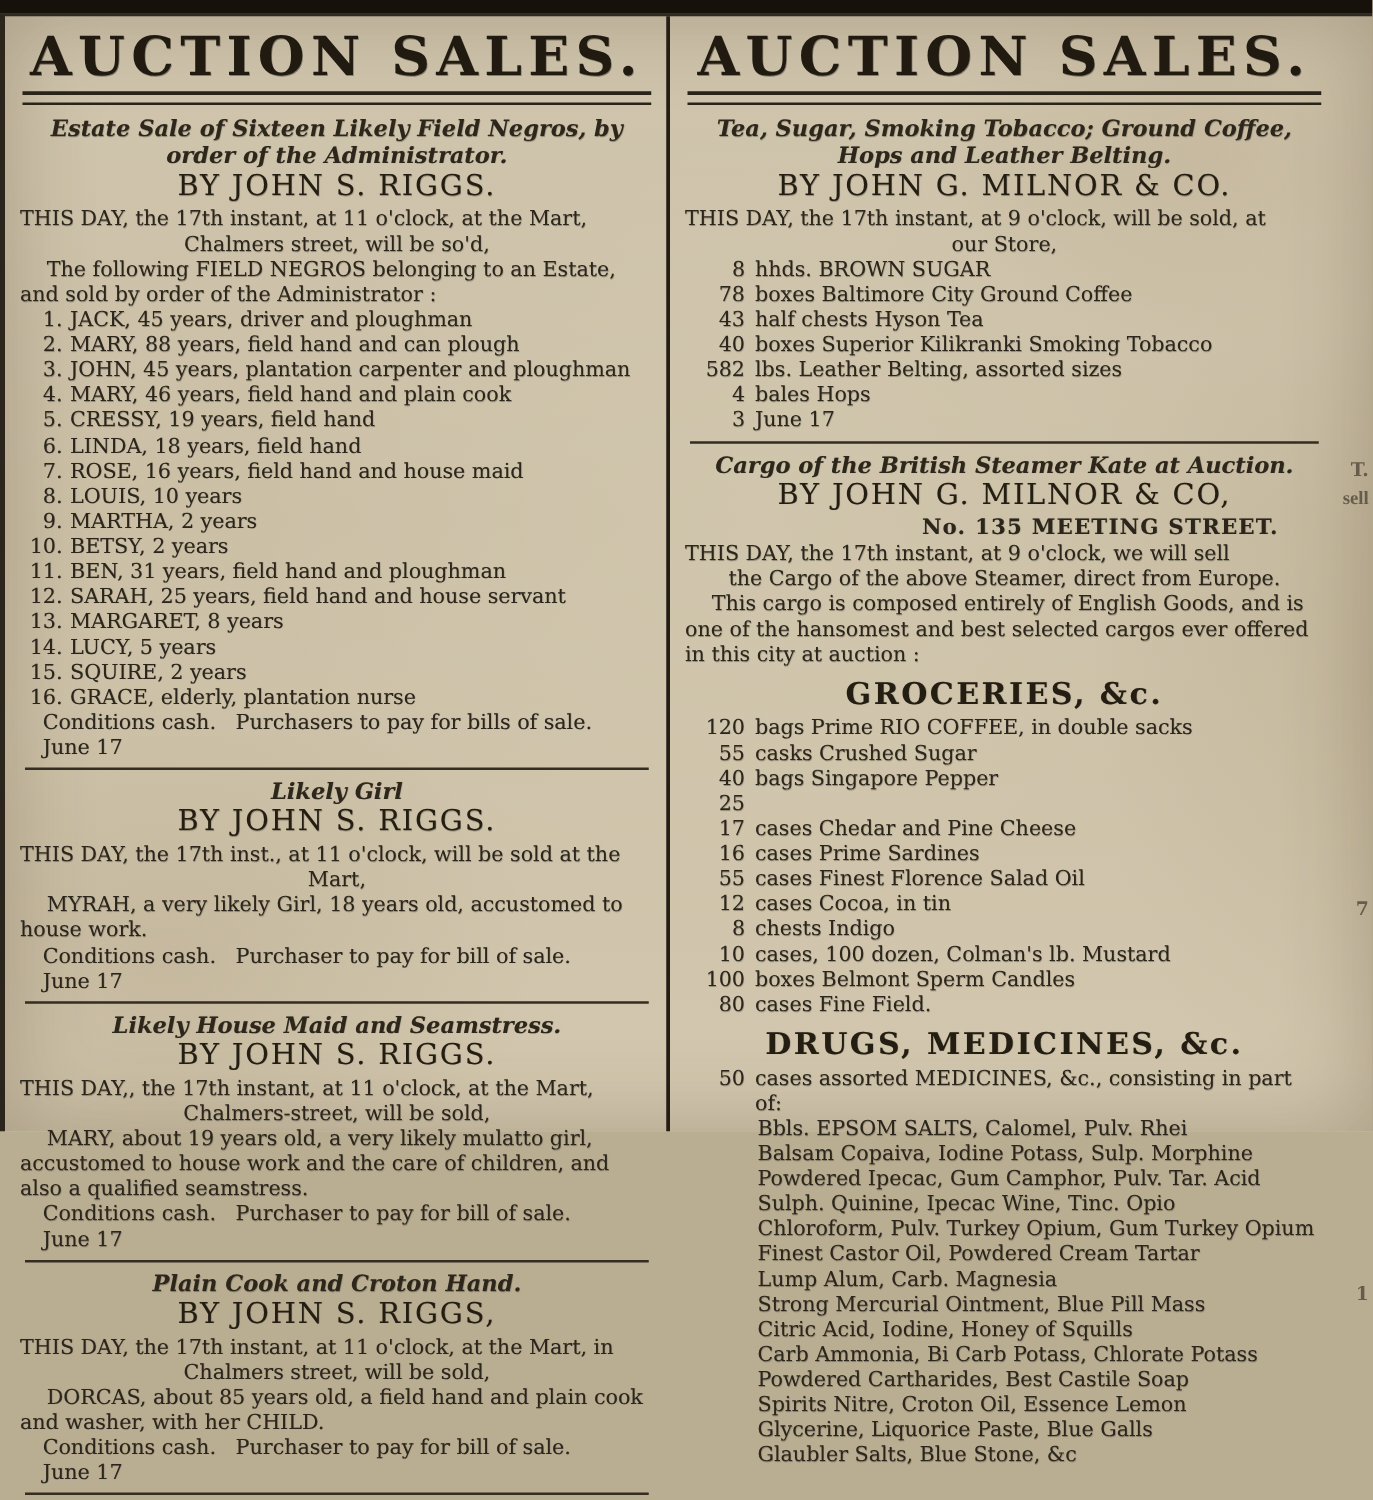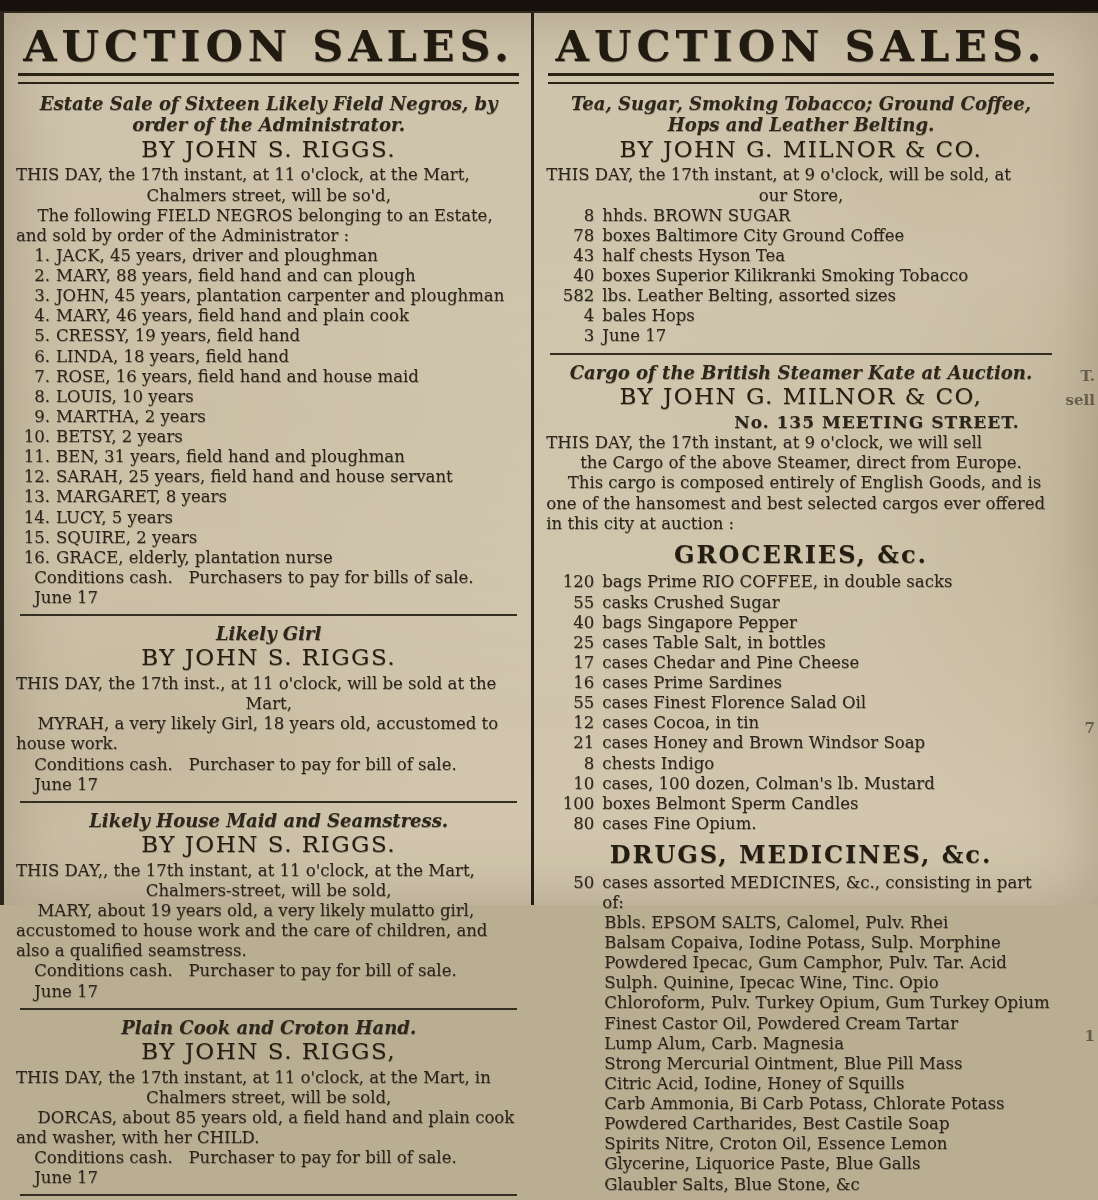--- a/index.html
+++ b/index.html
@@ -25,21 +25,21 @@
     box-sizing:border-box;padding:4px 10px 0 12px;
     font-size:16.5px;line-height:1.22;color:#2b251c;
     text-shadow:0.4px 0.5px 0.6px rgba(35,28,18,0.35);
   }
   .col.left{width:529px;}
   .col.right{width:533px;}
   .divider{width:3px;background:#241e15;flex:none;}
   .sliver{flex:1;text-align:right;padding:2px 3px 0 0;font-weight:bold;color:#3730255;color:#4a4234;font-size:15px;}
   .sliver .frag{opacity:0.75;}
   .sliver .frag:nth-child(1){margin-top:352px;}
-  .sliver .frag:nth-child(2){margin-top:6px;}
+  .sliver .frag:nth-child(2){margin-top:6px;font-family:Liberation Serif, serif;}
   .sliver .frag:nth-child(3){margin-top:310px;}
   .sliver .frag:nth-child(4){margin-top:290px;}
 
   .masthead{
     font-weight:bold;font-size:43px;line-height:1.12;letter-spacing:5px;
     text-align:center;color:#201a10;margin:5px 0 3px;white-space:nowrap;
     text-shadow:0.6px 0.8px 0.5px rgba(30,24,14,0.4);
   }
   .double-rule{border-top:3px solid #2a2418;border-bottom:2px solid #2a2418;height:6px;margin:1px 2px 9px;}
   .rule{border-top:2px solid #342d21;margin:6px 4px 7px;}
@@ -268,57 +268,52 @@
           <div class="grow">
             <span class="q">55</span>
             <span class="t">casks Crushed Sugar</span>
           </div>
           <div class="grow">
             <span class="q">40</span>
             <span class="t">bags Singapore Pepper</span>
           </div>
           <div class="grow">
             <span class="q">25</span>
-            <span class="t">cases Table Salt, in bottles</span>
           </div>
           <div class="grow">
             <span class="q">17</span>
             <span class="t">cases Chedar and Pine Cheese</span>
           </div>
           <div class="grow">
             <span class="q">16</span>
             <span class="t">cases Prime Sardines</span>
           </div>
           <div class="grow">
             <span class="q">55</span>
             <span class="t">cases Finest Florence Salad Oil</span>
           </div>
           <div class="grow">
             <span class="q">12</span>
             <span class="t">cases Cocoa, in tin</span>
           </div>
           <div class="grow">
-            <span class="q">21</span>
-            <span class="t">cases Honey and Brown Windsor Soap</span>
-          </div>
-          <div class="grow">
             <span class="q">8</span>
             <span class="t">chests Indigo</span>
           </div>
           <div class="grow">
             <span class="q">10</span>
             <span class="t">cases, 100 dozen, Colman's lb. Mustard</span>
           </div>
           <div class="grow">
             <span class="q">100</span>
             <span class="t">boxes Belmont Sperm Candles</span>
           </div>
           <div class="grow">
             <span class="q">80</span>
-            <span class="t">cases Fine Opium.</span>
+            <span class="t">cases Fine Field.</span>
           </div>
         </div>
 
       <div class="sec-head">DRUGS, MEDICINES, &amp;c.</div>
       <div>
           <div class="grow">
             <span class="q">50</span>
             <span class="t">cases assorted MEDICINES, &amp;c., consisting in part of:</span>
           </div>
         </div>

